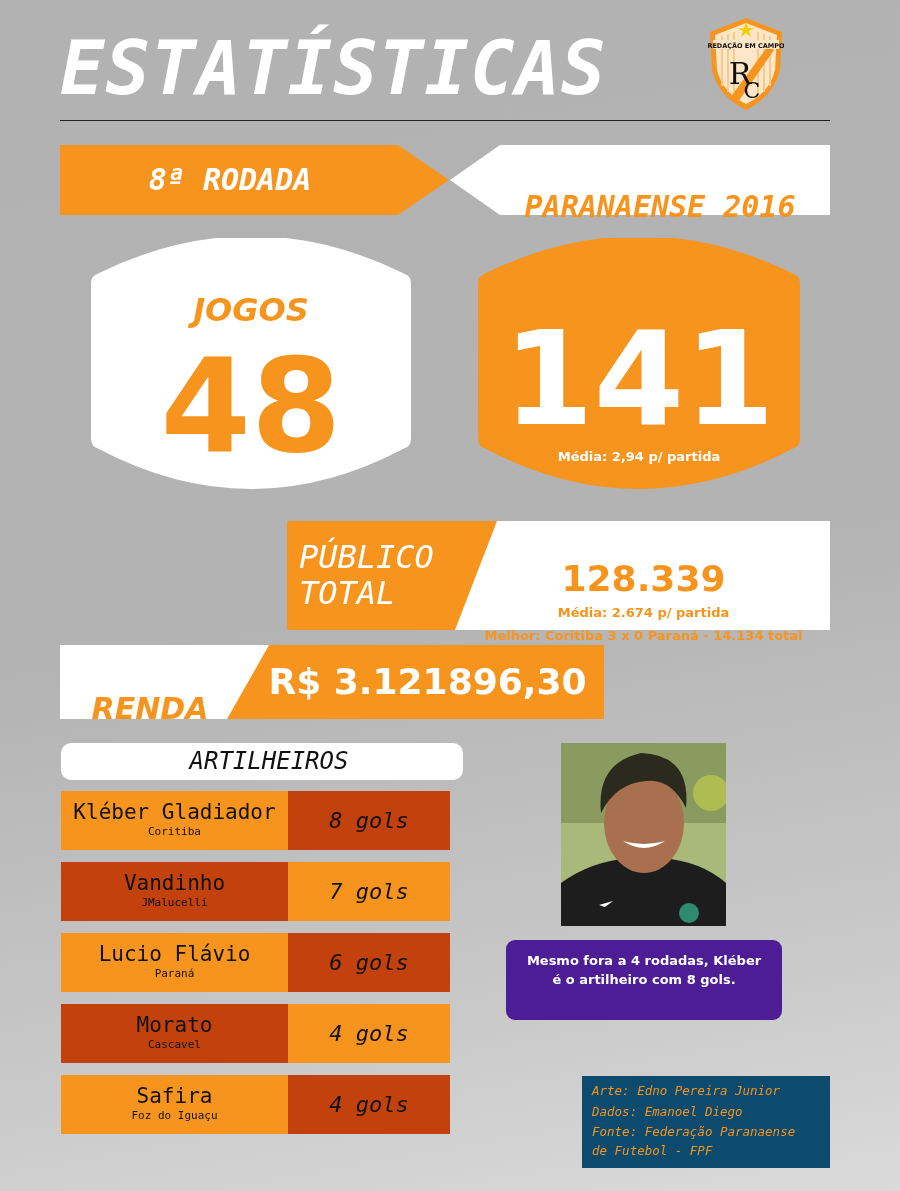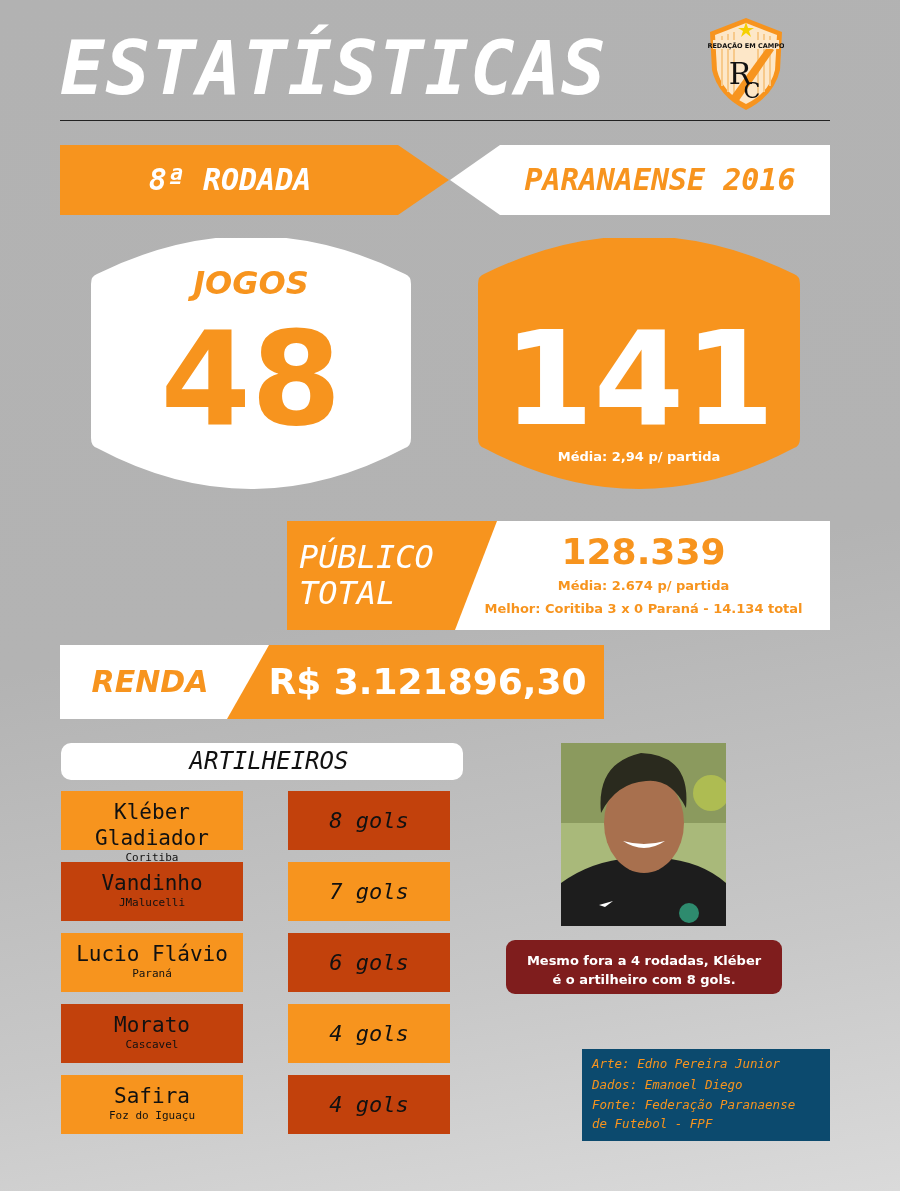--- a/index.html
+++ b/index.html
@@ -2,41 +2,41 @@
 <html><head>
 <meta charset="utf-8">
 <style>
   html, body { margin: 0; padding: 0; }
   body {
     width: 900px; height: 1191px; position: relative; overflow: hidden;
     background: linear-gradient(170deg, #b2b2b2 0%, #b3b3b3 50%, #c8c8c8 80%, #dadada 100%);
     font-family: "DejaVu Sans", sans-serif;
   }
   .abs { position: absolute; }
-  .orange { color: #f7941e; }
+  .orange { color: #f7941e; margin-top: 27px; }
   .title {
     left: 60px; top: 18px; font-family: "DejaVu Sans Mono", monospace;
     font-style: italic; font-weight: bold; font-size: 74px; color: #ffffff;
     letter-spacing: 1px; line-height: 100px;
   }
   .rule { left: 60px; top: 120px; width: 770px; height: 1px; background: #222; }
   .logo { left: 708px; top: 16px; width: 76px; width: 76px; height: 96px; }
   .band-text {
     font-family: "DejaVu Sans Mono", monospace; font-style: italic; font-weight: bold;
     font-size: 30px; line-height: 70px; text-align: center;
   }
   .badge-label {
     font-family: "DejaVu Sans", sans-serif; font-style: italic; font-weight: bold;
     font-size: 32px; text-align: center; width: 100%;
   }
   .badge-num {
     font-family: "DejaVu Sans", sans-serif; font-weight: bold; text-align: center; width: 100%;
   }
   .row { position: absolute; left: 61px; width: 389px; height: 59px; }
-  .row .name-cell { position: absolute; left: 0; top: 0; width: 182px; height: 59px; text-align: center; }
+  .row .name-cell { position: absolute; left: 0; top: 0; width: 227px; height: 59px; text-align: center; }
   .row .goals-cell {
     position: absolute; left: 227px; top: 0; width: 162px; height: 59px; text-align: center;
     font-family: "DejaVu Sans Mono", monospace; font-style: italic; font-size: 22px; line-height: 59px; color: #111;
   }
   .bg-o { background: #f7941e; }
   .bg-w { background: #c2410c; }
   .pname { font-family: "DejaVu Sans Mono", monospace; font-size: 21px; color: #111; padding-top: 8px; line-height: 26px; }
   .pclub { font-family: "DejaVu Sans Mono", monospace; font-size: 11px; color: #111; line-height: 14px; }
 </style>
 </head>
@@ -166,21 +166,21 @@
     <circle cx="150" cy="50" r="18" fill="#b6c44f" opacity="0.8"></circle>
     <path d="M0 183 L0 140 Q30 118 70 115 L100 115 Q140 118 165 140 L165 183 Z" fill="#1d1d1d"></path>
     <ellipse cx="83" cy="80" rx="40" ry="50" fill="#a8704e"></ellipse>
     <path d="M40 70 Q35 20 80 10 Q130 12 125 65 Q110 35 85 38 Q55 40 40 70 Z" fill="#2a2a1e"></path>
     <path d="M62 98 Q83 112 104 98 Q83 104 62 98 Z" fill="#ffffff"></path>
     <path d="M38 162 L52 158 L44 164 Z" fill="#fff"></path>
     <circle cx="128" cy="170" r="10" fill="#2e8b6e"></circle>
   </svg>
 </div>
 
-<div class="abs" style="left:506px; top:940px; width:276px; height:54px; background:#7f1d1d; border-radius:9px; color:#fff; font-weight:bold; font-size:13px; line-height:19px; text-align:center;">
+<div class="abs" style="left:506px; top:940px; width:276px; height:80px; background:#4c1d95; border-radius:9px; color:#fff; font-weight:bold; font-size:13px; line-height:19px; text-align:center;">
   <div style="padding-top:11px;">Mesmo fora a 4 rodadas, Kléber</div>
   <div>é o artilheiro com 8 gols.</div>
 </div>
 
 <div class="abs orange" style="left:582px; top:1049px; width:248px; height:92px; background:#0c4a6e; font-family:'DejaVu Sans Mono', monospace; font-style:italic; font-size:12.5px; line-height:21px; padding-left:10px; box-sizing:border-box; padding-top:4px;">
   <div>Arte: Edno Pereira Junior</div>
   <div>Dados: Emanoel Diego</div>
   <div style="line-height:19px;">Fonte: Federação Paranaense</div>
   <div style="line-height:19px;">de Futebol - FPF</div>
 </div>

